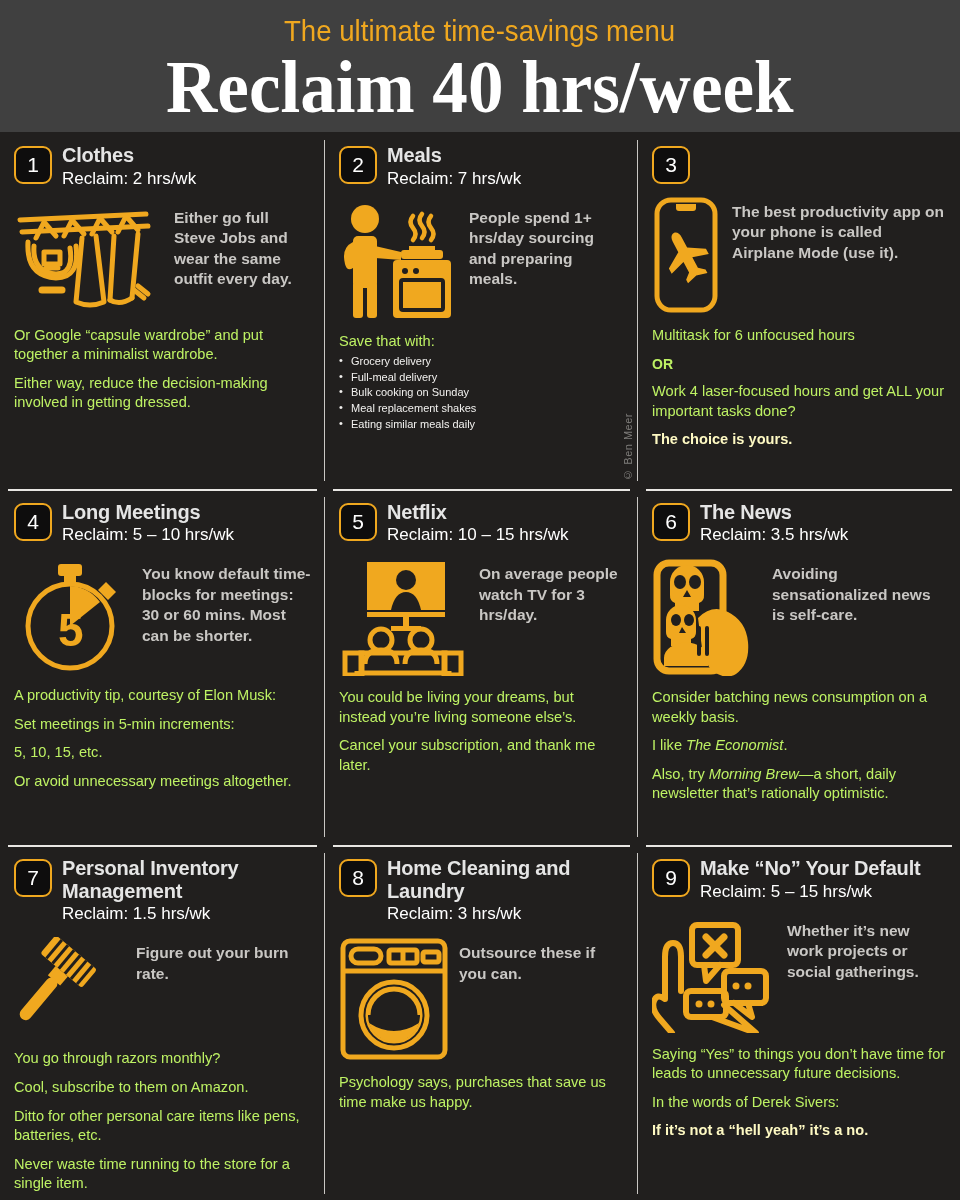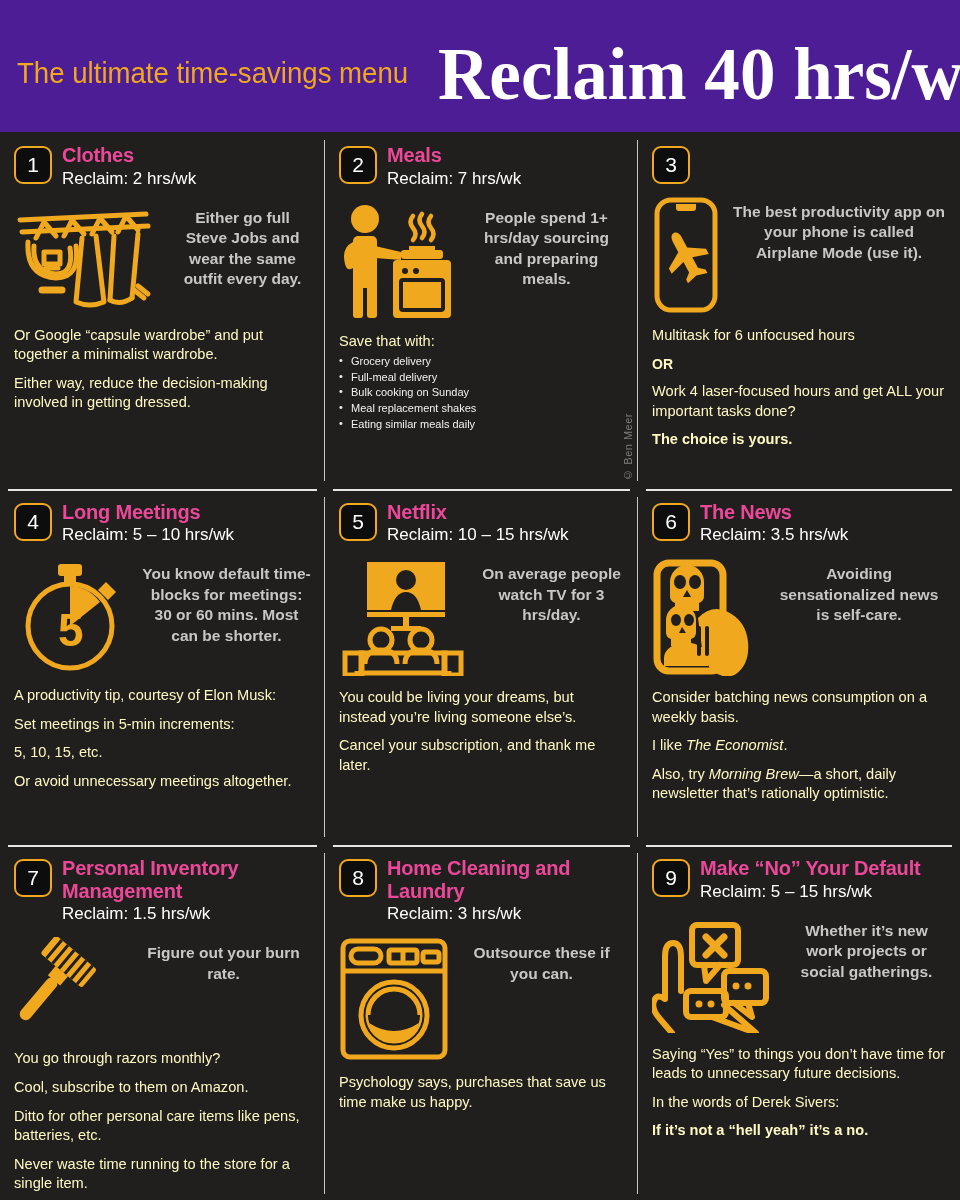--- a/index.html
+++ b/index.html
@@ -12,22 +12,22 @@
   .page {
     width: 960px; height: 1200px;
     background: #211f1e;
     display: flex; flex-direction: column;
     position: relative;
   }
 
   
   .header {
     height: 132px;
-    background: #4c1d95;
-    display: flex; flex-direction: row;
+    background: #404040;
+    display: flex; flex-direction: column;
     align-items: center; justify-content: flex-start;
     padding-top: 14px;
     flex: 0 0 132px;
   }
   .header-sub {
     color: #f0a81f;
     font-size: 30px;
     font-weight: 400;
     letter-spacing: 0px;
     font-family: "Liberation Sans Narrow", "Liberation Sans", sans-serif;
@@ -83,21 +83,21 @@
     border-radius: 9px;
     background: #0e0d0d;
     color: #ffffff;
     font-size: 21px;
     font-weight: 500;
     display: flex; align-items: center; justify-content: center;
     margin-top: 2px;
   }
   .head-text { display: flex; flex-direction: column; min-width: 0; }
   .cell-title {
-    color: #ec4899;
+    color: #e5e5e5;
     font-size: 20px;
     font-weight: 700;
     line-height: 1.13;
     letter-spacing: -0.2px;
   }
   .cell-reclaim {
     color: #ffffff;
     font-size: 17px;
     font-weight: 400;
     line-height: 1.3;
@@ -112,27 +112,26 @@
     margin-top: 12px;
   }
   .icon-wrap { flex: 0 0 auto; display: flex; align-items: flex-start; justify-content: center; }
   .highlight {
     color: #c9c7c4;
     font-size: 15.5px;
     font-weight: 700;
     line-height: 1.32;
     padding-top: 6px;
     flex: 1 1 auto;
-    text-align: center;
   }
 
   
   .body { margin-top: 12px; }
   .body p {
-    color: #fef9c3;
+    color: #bef264;
     font-size: 14.6px;
     line-height: 1.34;
     margin-bottom: 9px;
   }
   .body p:last-child { margin-bottom: 0; }
   .body p.amber { color: #fef9c3; font-weight: 700; }
   .body p.bold { font-weight: 700; font-size: 14px; }
   .body ul { list-style: none; margin-top: 1px; }
   .body ul li {
     color: #f2f1ef;

